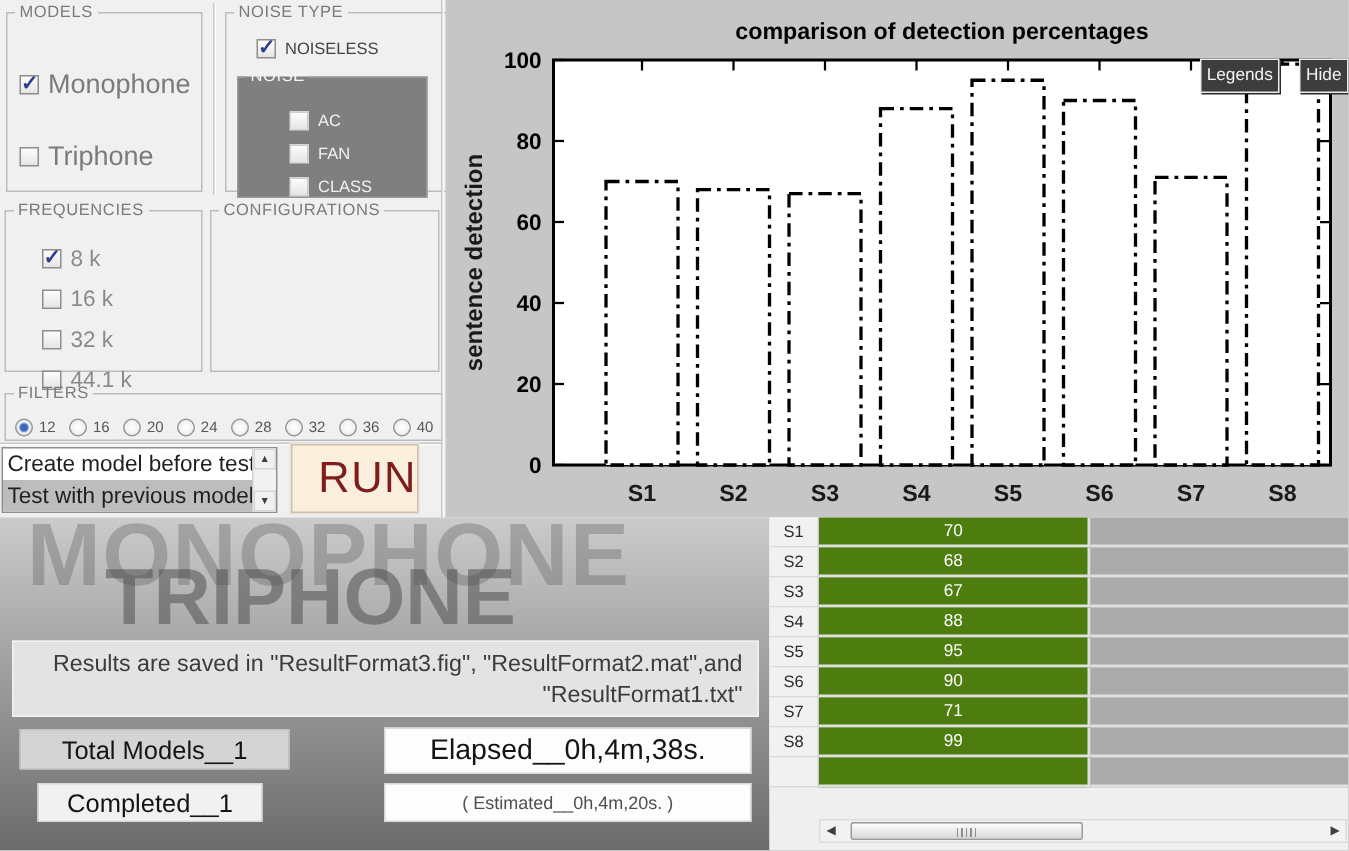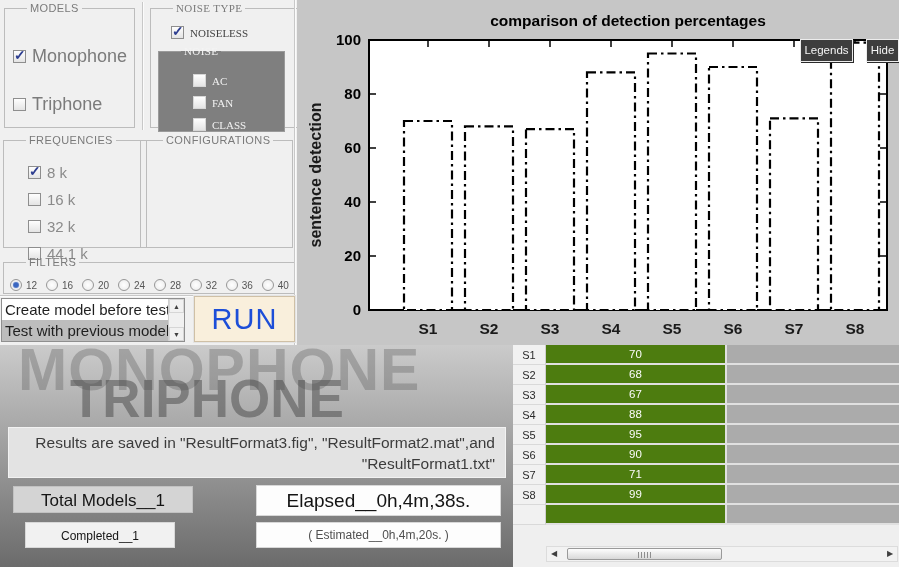--- a/index.html
+++ b/index.html
@@ -2,21 +2,21 @@
 <html><head>
 <meta charset="utf-8">
 <style>
   * { margin:0; padding:0; box-sizing:border-box; }
   html,body { background:#dcdcdc; }
   body { font-family:"Liberation Sans", sans-serif; }
   #app { position:relative; width:899px; height:567px; background:#f0f0f0;
          outline:1px solid #8f8f8f; overflow:hidden; }
 
   
-  fieldset { position:absolute; border:1px solid #bcbcbc; background:transparent;padding-left:17px; }
+  fieldset { position:absolute; border:1px solid #bcbcbc; background:transparent; }
   legend { font-size:11px; color:#7a7a7a; margin-left:5px; padding:0 3px; letter-spacing:.4px; }
   .sub-dark { position:absolute; border:1px solid #9a9a9a; background:#7f7f7f; }
   .sub-dark legend { color:#f4f4f4; }
 
   .col { position:absolute; display:flex; flex-direction:column; }
   .cbrow { display:flex; align-items:center; cursor:default; }
   .cbbox { width:13px; height:13px; flex:none; position:relative;
            background:linear-gradient(#fefefe,#e4e4e4); border:1px solid #8e8e8e; }
   .cbbox.checked::after { content:"\2713"; position:absolute; left:0px; top:-4px;
            font-size:14px; font-weight:bold; color:#2e3e90; }
@@ -51,23 +51,23 @@
   #listbox { position:absolute; left:1px; top:298px; width:184px; height:44px;
              background:#fff; border:1px solid #8f8f8f; display:flex; }
   #listbox-items { flex:1; display:flex; flex-direction:column; overflow:hidden; }
   .lb-item { height:21px; line-height:21px; font-size:15px; color:#1f1f1f; padding-left:3px;
              white-space:nowrap; }
   .lb-item.sel { background:#bdbdbd; }
   #lb-scroll { width:16px; background:#f1f1f1; border-left:1px solid #cfcfcf;
                display:flex; flex-direction:column; justify-content:space-between; }
   .lb-arrow { height:14px; font-size:7px; color:#404040; text-align:center; line-height:14px;
               background:#f1f1f1; border:1px solid #d6d6d6; }
-  #run-btn { position:absolute; left:194px; top:296px; width:101px; height:46px;
+  #run-btn { position:absolute; left:194px; top:296px; width:85px; height:46px;
              background:#f9efdc; border:1px solid #cfc0a6; box-shadow:0 0 0 1px #e4e4e4;
-             color:#1d4ed8; font-size:29px; text-align:center; line-height:44px;
+             color:#7f1d1d; font-size:29px; text-align:right; line-height:44px;
              letter-spacing:1px; cursor:default; }
 
   
   #chart-panel { position:absolute; left:297px; top:0; width:602px; height:345px; background:#c6c6c6; }
   #chart-svg text { font-family:"Liberation Sans", sans-serif; }
   .chart-btn { position:absolute; height:23px; background:#3d3d3d; color:#f4f4f4;
                font-size:11.5px; text-align:center; line-height:21px;
                border:1px solid #ececec; box-shadow:1px 1px 0 #2a2a2a; cursor:default; }
   #legends-btn { left:503px; top:39px; width:53px; }
   #hide-btn { left:569px; top:39px; width:33px; }
@@ -78,21 +78,21 @@
   .wm { position:absolute; font-weight:bold; white-space:nowrap; }
   #wm-back { left:18px; top:-9px; font-size:59px; color:rgba(100,100,100,.38); letter-spacing:1px; }
   #wm-front { left:70px; top:23px; font-size:53px; color:rgba(75,75,75,.52); }
   #results-box { position:absolute; left:8px; top:82px; width:498px; height:51px;
                  background:#e3e3e3; border:1px solid #f2f2f2; color:#3c3c3c;
                  font-size:15.5px; text-align:right; padding:5px 10px 0; line-height:1.35; }
   .status-box { position:absolute; text-align:center; color:#141414; }
   #total-models { left:13px; top:141px; width:180px; height:27px; background:#d4d4d4;
                   font-size:17px; line-height:27px; border:1px solid #c2c2c2; }
   #completed { left:25px; top:177px; width:150px; height:26px; background:#f1f1f1;
-               font-size:12px; line-height:26px; border:1px solid #d8d8d8; }
+               font-size:17px; line-height:26px; border:1px solid #d8d8d8; }
   #elapsed { left:256px; top:140px; width:245px; height:31px; background:#fdfdfd;
              font-size:19px; line-height:30px; border:1px solid #d8d8d8; }
   #estimated { left:256px; top:177px; width:245px; height:26px; background:#fdfdfd;
                font-size:12px; line-height:25px; color:#4f4f4f; border:1px solid #d8d8d8; }
 
   
   #table-panel { position:absolute; left:513px; top:345px; width:386px; height:222px; background:#efefef; }
   .t-row { display:flex; height:20px; }
   .t-row.header { height:21px; }
   .t-rowhead { width:33px; flex:none; background:#f1f1f1; border-right:1px solid #cfcfcf;
@@ -127,21 +127,21 @@
           <span class="cbbox checked"></span>
           <span class="cblabel">Monophone</span>
         </div>
         <div class="cbrow">
           <span class="cbbox"></span>
           <span class="cblabel">Triphone</span>
         </div>
       </div>
   </fieldset>
 
-  <fieldset id="fs-noisetype" style="left:150px;top:2px;width:156px;height:126px;font-family:Liberation Serif, serif;">
+  <fieldset id="fs-noisetype" style="left:150px;top:2px;width:156px;height:126px;">
     <legend>NOISE TYPE</legend>
     <div class="cbrow" id="noiseless-row">
       <span class="cbbox checked"></span>
       <span class="cblabel">NOISELESS</span>
     </div>
     <fieldset class="sub-dark" id="noise-sub">
       <legend>NOISE</legend>
       <div class="col" id="noise-items">
           <div class="cbrow">
             <span class="cbbox"></span>
@@ -152,21 +152,21 @@
             <span class="cblabel">FAN</span>
           </div>
           <div class="cbrow">
             <span class="cbbox"></span>
             <span class="cblabel">CLASS</span>
           </div>
         </div>
     </fieldset>
   </fieldset>
 
-  <fieldset id="fs-freq" style="left:3px;top:134px;width:144px;height:114px;">
+  <fieldset id="fs-freq" style="left:3px;top:134px;width:132px;height:114px;">
     <legend>FREQUENCIES</legend>
     <div class="col" id="freq-items">
         <div class="cbrow">
           <span class="cbbox checked"></span>
           <span class="cblabel">8 k</span>
         </div>
         <div class="cbrow">
           <span class="cbbox"></span>
           <span class="cblabel">16 k</span>
         </div>

